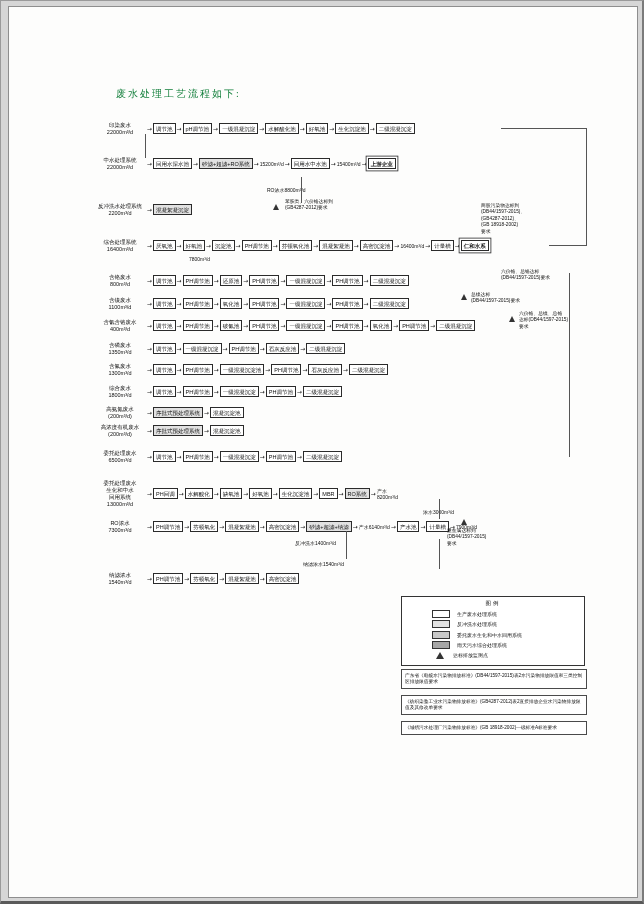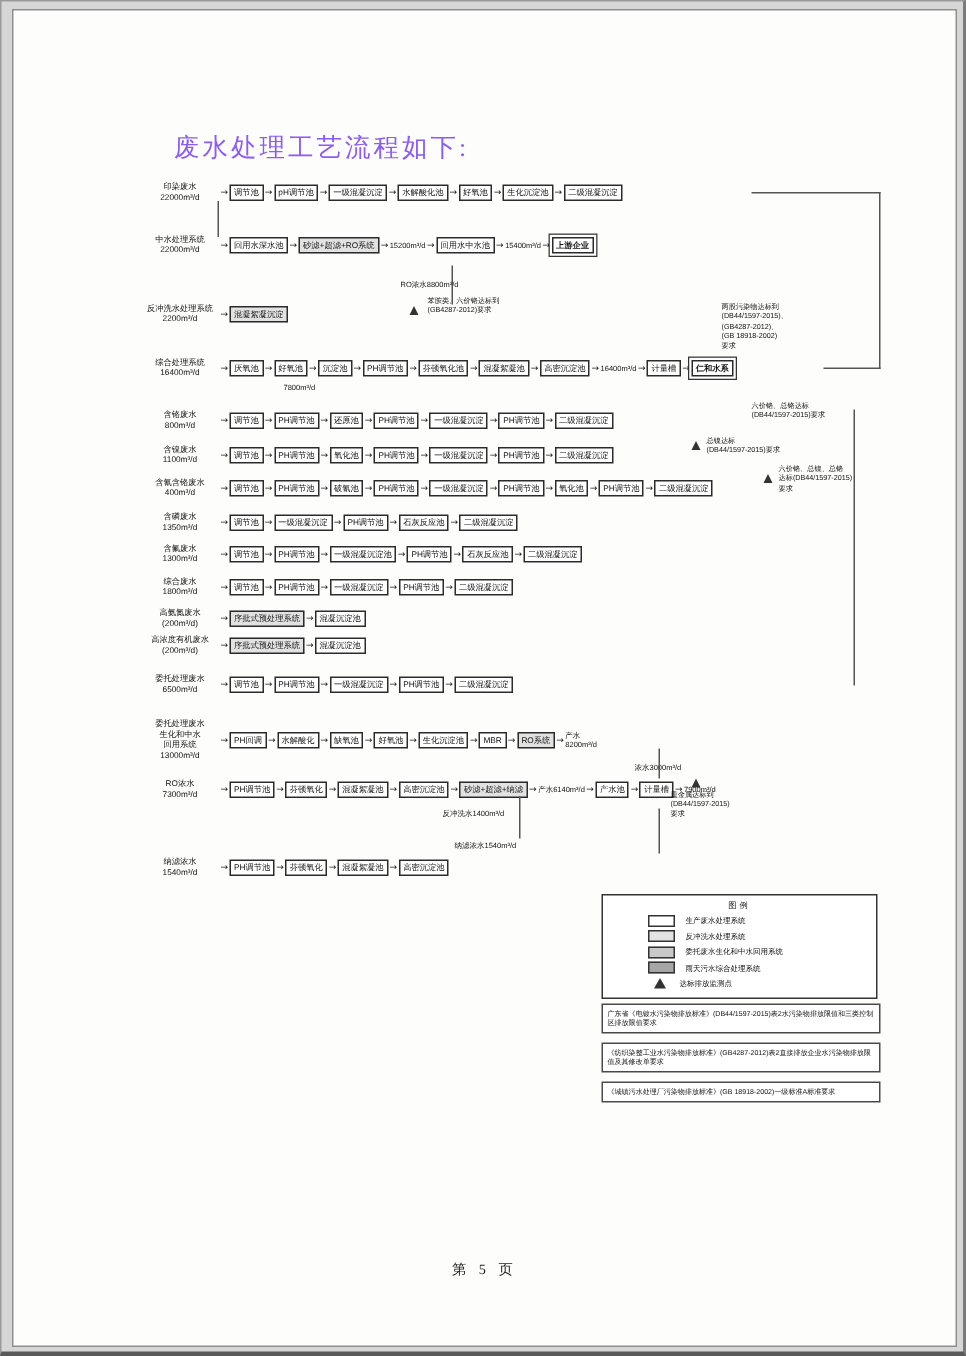--- a/index.html
+++ b/index.html
@@ -3,21 +3,21 @@
 <meta charset="utf-8">
 <style>
   html,body{margin:0;padding:0;}
   body{width:644px;height:904px;background:#c9c9c9;position:relative;
        font-family:"Liberation Sans",sans-serif;color:#111;}
   .canvas{position:absolute;inset:0;box-sizing:border-box;background:#d6d6d6;
           border:1px solid #9a9a9a;border-right:2px solid #7b7b7b;border-bottom:3px solid #5a5a5a;}
   .page{position:absolute;left:7px;top:5px;width:628px;height:890px;background:#fdfdfc;
         border:1px solid #8e8e8e;overflow:hidden;}
   .title{position:absolute;left:107px;top:80px;font-family:"Liberation Serif",serif;
-         font-size:17px;letter-spacing:2px;color:#8b5cf6;}
+         font-size:10px;letter-spacing:2px;color:#15803d;}
   #flow{position:absolute;inset:0;}
   .flow-row{position:absolute;display:flex;align-items:center;}
   .flow-label{width:48px;flex:none;font-size:5.5px;line-height:1.25;text-align:center;
               white-space:pre-line;margin-right:2px;}
   .fbox{border:0.8px solid #2b2b2b;background:#fff;font-size:5.5px;line-height:1.1;
         padding:1.5px 2px;white-space:nowrap;}
   .fbox.g{background:#e2e2e2;}
   .fbox.d{box-shadow:0 0 0 1.5px #fff,0 0 0 2.3px #2b2b2b;font-weight:bold;}
   .farw{font-size:6px;line-height:1;margin:0 1px;color:#222;font-family:"DejaVu Sans",sans-serif;flex:none;}
   .ftext{font-size:5px;line-height:1.2;white-space:pre-line;}
@@ -360,15 +360,14 @@
             <div class="legend-tri"></div>
             <div class="legend-label">达标排放监测点</div>
           </div>
         </div>
     </div>
     <div id="standards" class="standards">
         <div class="standard">广东省《电镀水污染物排放标准》(DB44/1597-2015)表2水污染物排放限值和三类控制区排放限值要求</div>
         <div class="standard">《纺织染整工业水污染物排放标准》(GB4287-2012)表2直接排放企业水污染物排放限值及其修改单要求</div>
         <div class="standard">《城镇污水处理厂污染物排放标准》(GB 18918-2002)一级标准A标准要求</div>
       </div>
-    <div class="footer">第 5 页</div>
   </div>
 </div>
 
 </body></html>

